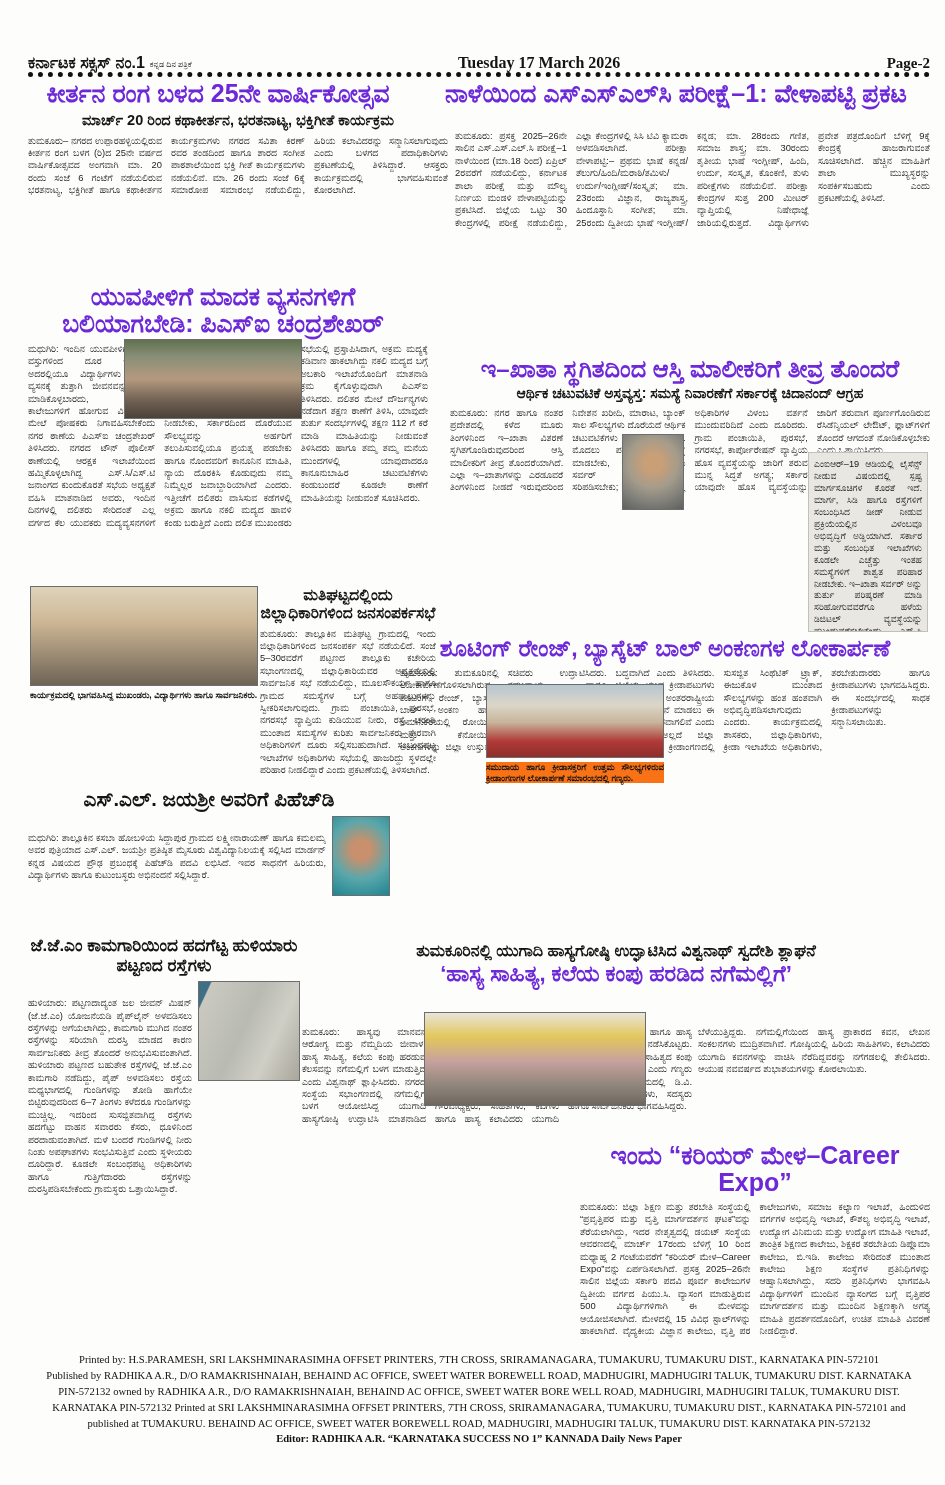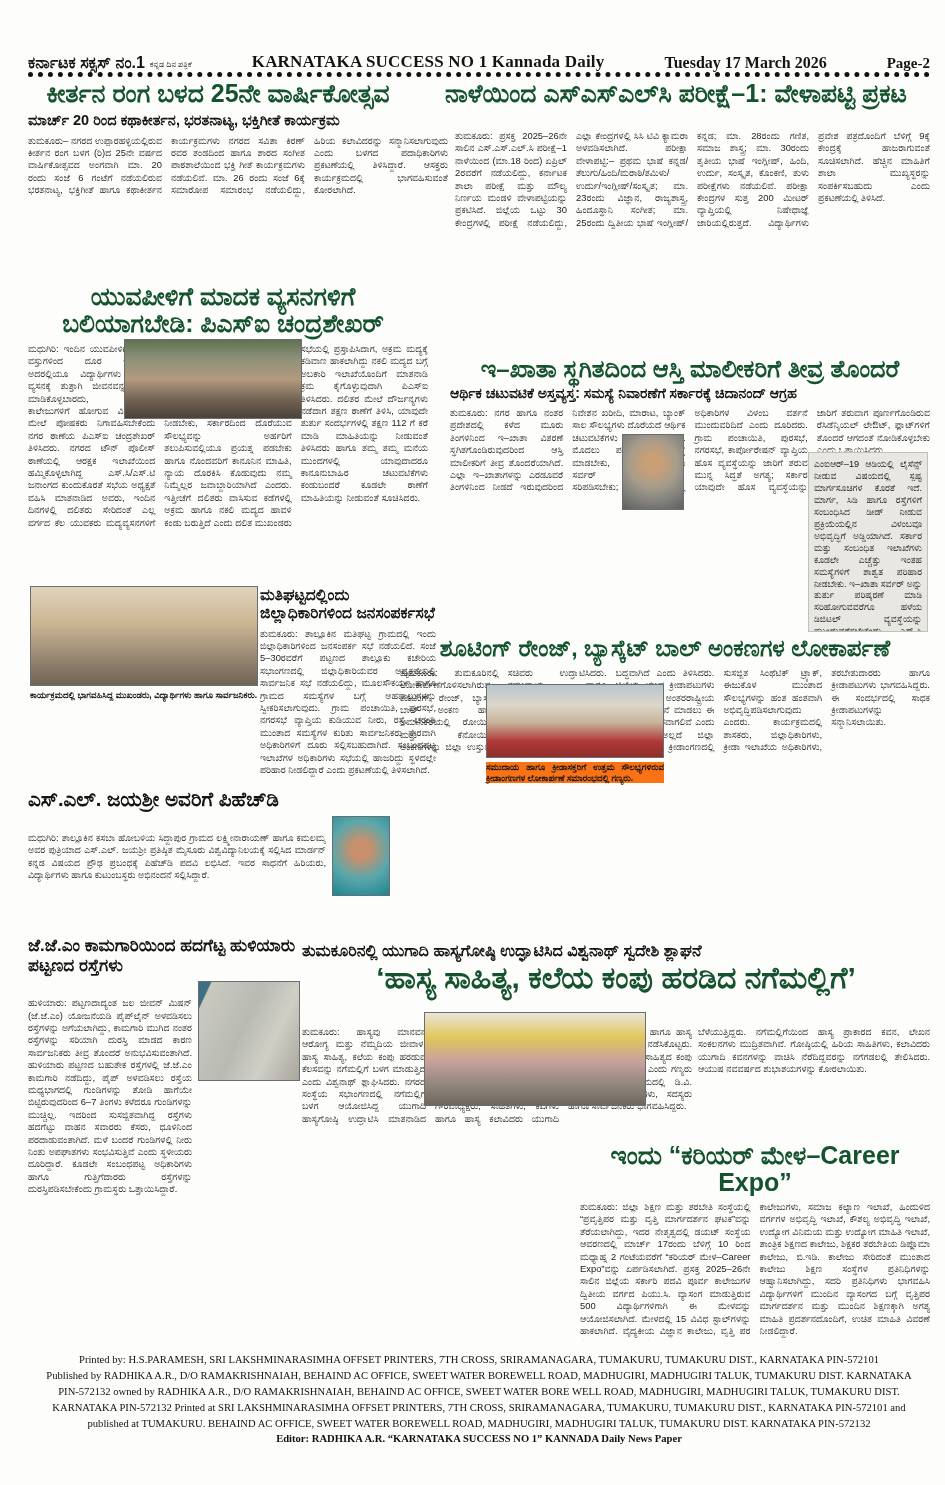--- a/index.html
+++ b/index.html
@@ -11,27 +11,27 @@
   .mast{display:flex;align-items:flex-end;gap:5px;}
   .mast-kn{font-family:"Liberation Sans",sans-serif;font-weight:bold;font-size:16px;text-align:right;}
   .mast-sub{font-size:8px;font-family:"Liberation Sans",sans-serif;padding-bottom:2px;}
   .paper-title{font-weight:bold;font-size:17px;letter-spacing:.2px;}
   .paper-date{font-weight:bold;font-size:16px;}
   .page-no{font-weight:bold;font-size:15px;}
   .dotrule{position:absolute;left:28px;top:72px;width:902px;height:0;
            border-top:5px dotted #101010;}
   
   .toprow{position:absolute;left:28px;top:80px;width:902px;display:flex;gap:14px;}
-  .hl{font-family:"Liberation Sans",sans-serif;font-weight:bold;text-align:center;line-height:1.08;color:#14532d;}
+  .hl{font-family:"Liberation Sans",sans-serif;font-weight:bold;text-align:center;line-height:1.08;color:#6d28d9;}
   .hl-top{font-size:25px;}
   .hl-top-left{width:380px;}
   .hl-top-right{width:508px;}
   
   .art{position:absolute;overflow:hidden;}
-  .kick{font-family:"Liberation Sans",sans-serif;font-weight:bold;font-size:14.5px;line-height:1.15;}
+  .kick{font-family:"Liberation Sans",sans-serif;font-weight:bold;text-align:center;font-size:14.5px;line-height:1.15;}
   .bod{text-align:justify;font-size:9.4px;line-height:1.32;column-gap:9px;overflow:hidden;
        font-family:"Liberation Sans",sans-serif;color:#1c1c1c;margin-top:16px;}
   .c2{column-count:2}.c3{column-count:3}.c4{column-count:4}.c5{column-count:5}
   .ph{position:absolute;border:1px solid #6d6d6d;box-sizing:border-box;}
   .cap{font-family:"Liberation Sans",sans-serif;font-weight:bold;font-size:8.6px;line-height:1.25;text-align:justify;}
   .graybox{position:absolute;background:#e9e7e2;border:1px solid #c2c0ba;box-sizing:border-box;
            padding:6px 5px;font-family:"Liberation Sans",sans-serif;font-size:9.2px;line-height:1.3;text-align:justify;overflow:hidden;}
   
   .ph-crowd{background:linear-gradient(180deg,#5f7250 0%,#8a8f78 22%,#b49a7e 50%,#6f6052 78%,#4c4238 100%);}
   .ph-group{background:linear-gradient(180deg,#ded3bb 0%,#cdb896 35%,#9b8a74 70%,#6f6355 100%);}
@@ -48,21 +48,20 @@
 </head>
 <body>
 
 <div class="page">
 
   <div class="hdr">
     <div class="mast">
       <span class="mast-kn">ಕರ್ನಾಟಕ ಸಕ್ಸಸ್ ನಂ.1</span>
       <span class="mast-sub">ಕನ್ನಡ ದಿನ ಪತ್ರಿಕೆ</span>
     </div>
-    <div class="paper-title">KARNATAKA SUCCESS NO 1 Kannada Daily</div>
     <div class="paper-date">Tuesday 17 March 2026</div>
     <div class="page-no">Page-2</div>
   </div>
   <div class="dotrule"></div>
 
   <div class="toprow">
     <div class="hl hl-top hl-top-left">ಕೀರ್ತನ ರಂಗ ಬಳದ 25ನೇ ವಾರ್ಷಿಕೋತ್ಸವ</div>
     <div class="hl hl-top hl-top-right">ನಾಳೆಯಿಂದ ಎಸ್‌ಎಸ್‌ಎಲ್‌ಸಿ ಪರೀಕ್ಷೆ–1: ವೇಳಾಪಟ್ಟಿ ಪ್ರಕಟ</div>
   </div>
 
@@ -117,21 +116,21 @@
   <div class="art" style="left:28px;top:936px;width:272px;height:402px;">
     <div class="kick" style="font-size:17px;">ಜೆ.ಜೆ.ಎಂ ಕಾಮಗಾರಿಯಿಂದ ಹದಗೆಟ್ಟ ಹುಳಿಯಾರು ಪಟ್ಟಣದ ರಸ್ತೆಗಳು</div>
     <div style="margin-top:6px;height:350px;overflow:hidden;">
       <div class="ph ph-street" style="position:relative;float:right;width:102px;height:100px;margin:0 0 5px 6px;"></div>
       <div class="bod" style="height:350px;column-count:1;">ಹುಳಿಯಾರು: ಪಟ್ಟಣದಾದ್ಯಂತ ಜಲ ಜೀವನ್ ಮಿಷನ್ (ಜೆ.ಜೆ.ಎಂ) ಯೋಜನೆಯಡಿ ಪೈಪ್‌ಲೈನ್ ಅಳವಡಿಸಲು ರಸ್ತೆಗಳನ್ನು ಅಗೆಯಲಾಗಿದ್ದು, ಕಾಮಗಾರಿ ಮುಗಿದ ನಂತರ ರಸ್ತೆಗಳನ್ನು ಸರಿಯಾಗಿ ದುರಸ್ತಿ ಮಾಡದ ಕಾರಣ ಸಾರ್ವಜನಿಕರು ತೀವ್ರ ತೊಂದರೆ ಅನುಭವಿಸುವಂತಾಗಿದೆ. ಹುಳಿಯಾರು ಪಟ್ಟಣದ ಬಹುತೇಕ ರಸ್ತೆಗಳಲ್ಲಿ ಜೆ.ಜೆ.ಎಂ ಕಾಮಗಾರಿ ನಡೆದಿದ್ದು, ಪೈಪ್ ಅಳವಡಿಸಲು ರಸ್ತೆಯ ಮಧ್ಯಭಾಗದಲ್ಲಿ ಗುಂಡಿಗಳನ್ನು ತೋಡಿ ಹಾಗೆಯೇ ಬಿಟ್ಟಿರುವುದರಿಂದ 6–7 ತಿಂಗಳು ಕಳೆದರೂ ಗುಂಡಿಗಳನ್ನು ಮುಚ್ಚಿಲ್ಲ. ಇದರಿಂದ ಸುಸಜ್ಜಿತವಾಗಿದ್ದ ರಸ್ತೆಗಳು ಹದಗೆಟ್ಟು ವಾಹನ ಸವಾರರು ಕೆಸರು, ಧೂಳಿನಿಂದ ಪರದಾಡುವಂತಾಗಿದೆ. ಮಳೆ ಬಂದರೆ ಗುಂಡಿಗಳಲ್ಲಿ ನೀರು ನಿಂತು ಅಪಘಾತಗಳು ಸಂಭವಿಸುತ್ತಿವೆ ಎಂದು ಸ್ಥಳೀಯರು ದೂರಿದ್ದಾರೆ. ಕೂಡಲೇ ಸಂಬಂಧಪಟ್ಟ ಅಧಿಕಾರಿಗಳು ಹಾಗೂ ಗುತ್ತಿಗೆದಾರರು ರಸ್ತೆಗಳನ್ನು ದುರಸ್ತಿಪಡಿಸಬೇಕೆಂದು ಗ್ರಾಮಸ್ಥರು ಒತ್ತಾಯಿಸಿದ್ದಾರೆ.</div>
     </div>
   </div>
 
   <div class="art" style="left:302px;top:942px;width:628px;height:64px;">
     <div class="kick" style="font-size:16px;">ತುಮಕೂರಿನಲ್ಲಿ ಯುಗಾದಿ ಹಾಸ್ಯಗೋಷ್ಠಿ ಉದ್ಘಾಟಿಸಿದ ವಿಶ್ವನಾಥ್ ಸ್ವದೇಶಿ ಶ್ಲಾಘನೆ</div>
-    <div class="hl" style="font-size:30px;margin-top:2px;">‘ಹಾಸ್ಯ ಸಾಹಿತ್ಯ, ಕಲೆಯ ಕಂಪು ಹರಡಿದ ನಗೆಮಲ್ಲಿಗೆ’</div>
+    <div class="hl" style="font-size:22px;margin-top:2px;">‘ಹಾಸ್ಯ ಸಾಹಿತ್ಯ, ಕಲೆಯ ಕಂಪು ಹರಡಿದ ನಗೆಮಲ್ಲಿಗೆ’</div>
   </div>
   <div class="art" style="left:302px;top:1010px;width:390px;height:330px;">
     <div class="bod c3" style="height:330px;">ತುಮಕೂರು: ಹಾಸ್ಯವು ಮಾನವನ ಆರೋಗ್ಯ ಮತ್ತು ನೆಮ್ಮದಿಯ ಜೀವಾಳ; ಹಾಸ್ಯ ಸಾಹಿತ್ಯ, ಕಲೆಯ ಕಂಪು ಹರಡುವ ಕೆಲಸವನ್ನು ನಗೆಮಲ್ಲಿಗೆ ಬಳಗ ಮಾಡುತ್ತಿದೆ ಎಂದು ವಿಶ್ವನಾಥ್ ಶ್ಲಾಘಿಸಿದರು. ನಗರದ ಸಂಸ್ಥೆಯ ಸಭಾಂಗಣದಲ್ಲಿ ನಗೆಮಲ್ಲಿಗೆ ಬಳಗ ಆಯೋಜಿಸಿದ್ದ ಯುಗಾದಿ ಹಾಸ್ಯಗೋಷ್ಠಿ ಉದ್ಘಾಟಿಸಿ ಮಾತನಾಡಿದ ಅವರು, ಸ್ವದೇಶಿ ಚಿಂತನೆ, ಕಲೆ, ಸಾಹಿತ್ಯ ಮತ್ತು ಸಂಸ್ಕೃತಿಯ ಉಳಿವಿಗೆ ಹಾಸ್ಯ ಮಾಧ್ಯಮ ಪೂರಕ ಎಂದರು. ಸಾಹಿತಿ, ಕಲಾವಿದರಿಗೆ ಹೆಮ್ಮೆಯ ವೇದಿಕೆಯಾಗಿರುವ ಸಂಸ್ಥೆಗೆ ಮಟ್ಟಿಗೆ ತಿಮ್ಮಯ್ಯನವರು ಹಾಗೂ ಸಂಸ್ಥೆ ನೆರವಾಗುತ್ತಿದೆ ಎಂದು ಹೇಳಿದರು. ಗೌರವಾಧ್ಯಕ್ಷರು, ಸಾಹಿತಿಗಳು, ಕವಿಗಳು ಹಾಗೂ ಹಾಸ್ಯ ಕಲಾವಿದರು ಯುಗಾದಿ ಹಬ್ಬದ ಕವನ, ಹನಿಗವನ ಹಾಗೂ ಹಾಸ್ಯ ಪ್ರಸಂಗಗಳನ್ನು ನಡೆಸಿಕೊಟ್ಟರು. ನಗೆಮಲ್ಲಿಗೆಯಿಂದ ಹಾಸ್ಯ ಸಾಹಿತ್ಯದ ಕಂಪು ನಾಡಿನಾದ್ಯಂತ ಹರಡುತ್ತಿದೆ ಎಂದು ಗಣ್ಯರು ಶ್ಲಾಘಿಸಿದರು. ಕಾರ್ಯಕ್ರಮದಲ್ಲಿ ಡಿ.ವಿ. ಸಾಹಿತಿಗಳು, ಅಭಿಮಾನಿಗಳು, ಸದಸ್ಯರು ಹಾಗೂ ಸಾರ್ವಜನಿಕರು ಭಾಗವಹಿಸಿದ್ದರು.</div>
     <div class="ph ph-dais" style="left:122px;top:2px;width:222px;height:94px;"></div>
   </div>
   <div class="art" style="left:698px;top:1010px;width:232px;height:128px;">
     <div class="bod" style="height:128px;column-count:1;">ಬೆಳೆಯುತ್ತಿದ್ದರು. ನಗೆಮಲ್ಲಿಗೆಯಿಂದ ಹಾಸ್ಯ ಪ್ರಾಕಾರದ ಕವನ, ಲೇಖನ ಸಂಕಲನಗಳು ಮುದ್ರಿತವಾಗಿವೆ. ಗೋಷ್ಠಿಯಲ್ಲಿ ಹಿರಿಯ ಸಾಹಿತಿಗಳು, ಕಲಾವಿದರು ಯುಗಾದಿ ಕವನಗಳನ್ನು ವಾಚಿಸಿ ನೆರೆದಿದ್ದವರನ್ನು ನಗೆಗಡಲಲ್ಲಿ ತೇಲಿಸಿದರು. ಆಯುಷ ನವವರ್ಷದ ಶುಭಾಶಯಗಳನ್ನು ಕೋರಲಾಯಿತು.</div>
   </div>
 
   <div class="art" style="left:580px;top:1142px;width:350px;height:198px;">

